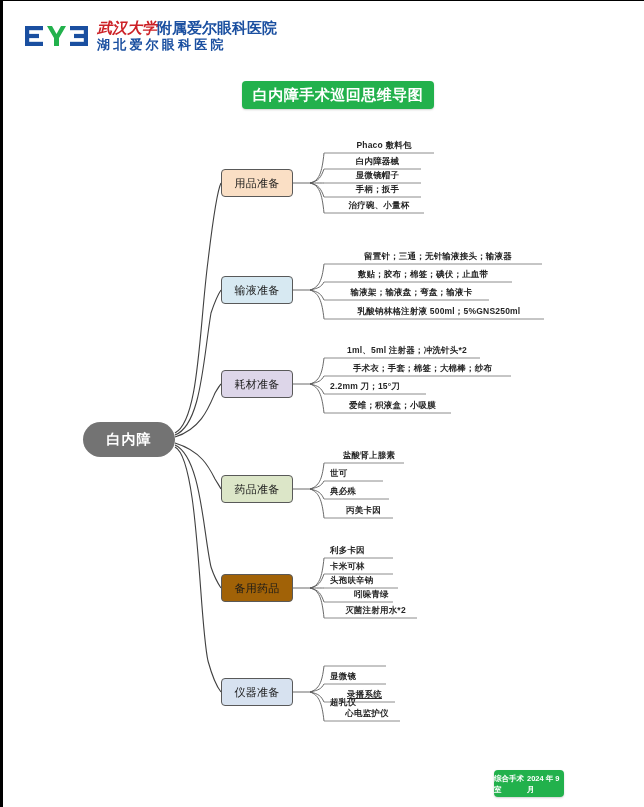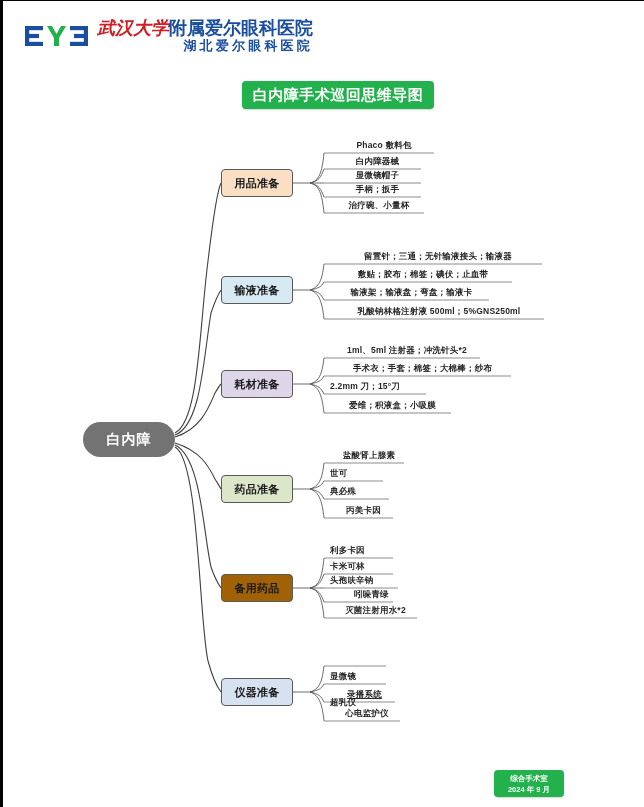--- a/index.html
+++ b/index.html
@@ -30,35 +30,34 @@
     height: 26px;
     margin-right: 8px;
   }
   .logo-mark svg { display: block; }
   .logo-text {
     display: flex; flex-direction: column;
     justify-content: center;
     line-height: 1.08;
   }
   .logo-line1 {
-    font-size: 18px;
+    font-size: 15px;
     font-weight: bold;
     white-space: nowrap;
     color: #1a4fa0;
     letter-spacing: 0px;
   }
   .logo-line1 .red { color: #cc2026; font-style: italic; }
   .logo-line2 {
     font-size: 13px;
     font-weight: bold;
     white-space: nowrap;
     color: #1a4fa0;
     letter-spacing: 3.2px;
     margin-top: 1px;
-    text-align: right;
   }
 
   
   #title-pill {
     position: absolute;
     left: 239px; top: 80px;
     width: 192px; height: 28px;
     background: #22b14c;
     border-radius: 4px;
     display: flex; align-items: center; justify-content: center;
@@ -93,21 +92,21 @@
   }
 
   
   .branch-node {
     position: absolute;
     width: 72px; height: 28px;
     border: 1px solid #595959;
     border-radius: 4px;
     display: flex; align-items: center; justify-content: center;
     font-size: 11px;
-    font-weight: bold;
+    font-weight: normal;
     color: #1a1a1a;
     letter-spacing: 0.3px;
   }
 
   
   .leaf {
     position: absolute;
     font-size: 8.5px;
     font-weight: bold;
     color: #262626;
@@ -118,21 +117,21 @@
     text-align: center;
   }
 
   
   #footer-pill {
     position: absolute;
     left: 491px; top: 769px;
     width: 70px; height: 27px;
     background: #22b14c;
     border-radius: 4px;
-    display: flex; flex-direction: column;
+    display: flex; flex-direction: row;
     align-items: center; justify-content: center;
     color: #ffffff;
     font-size: 7.5px;
     font-weight: bold;
     line-height: 11px;
     box-shadow: 0 1px 2px rgba(0,0,0,0.18);
   }
 </style>
 </head>
 <body>

